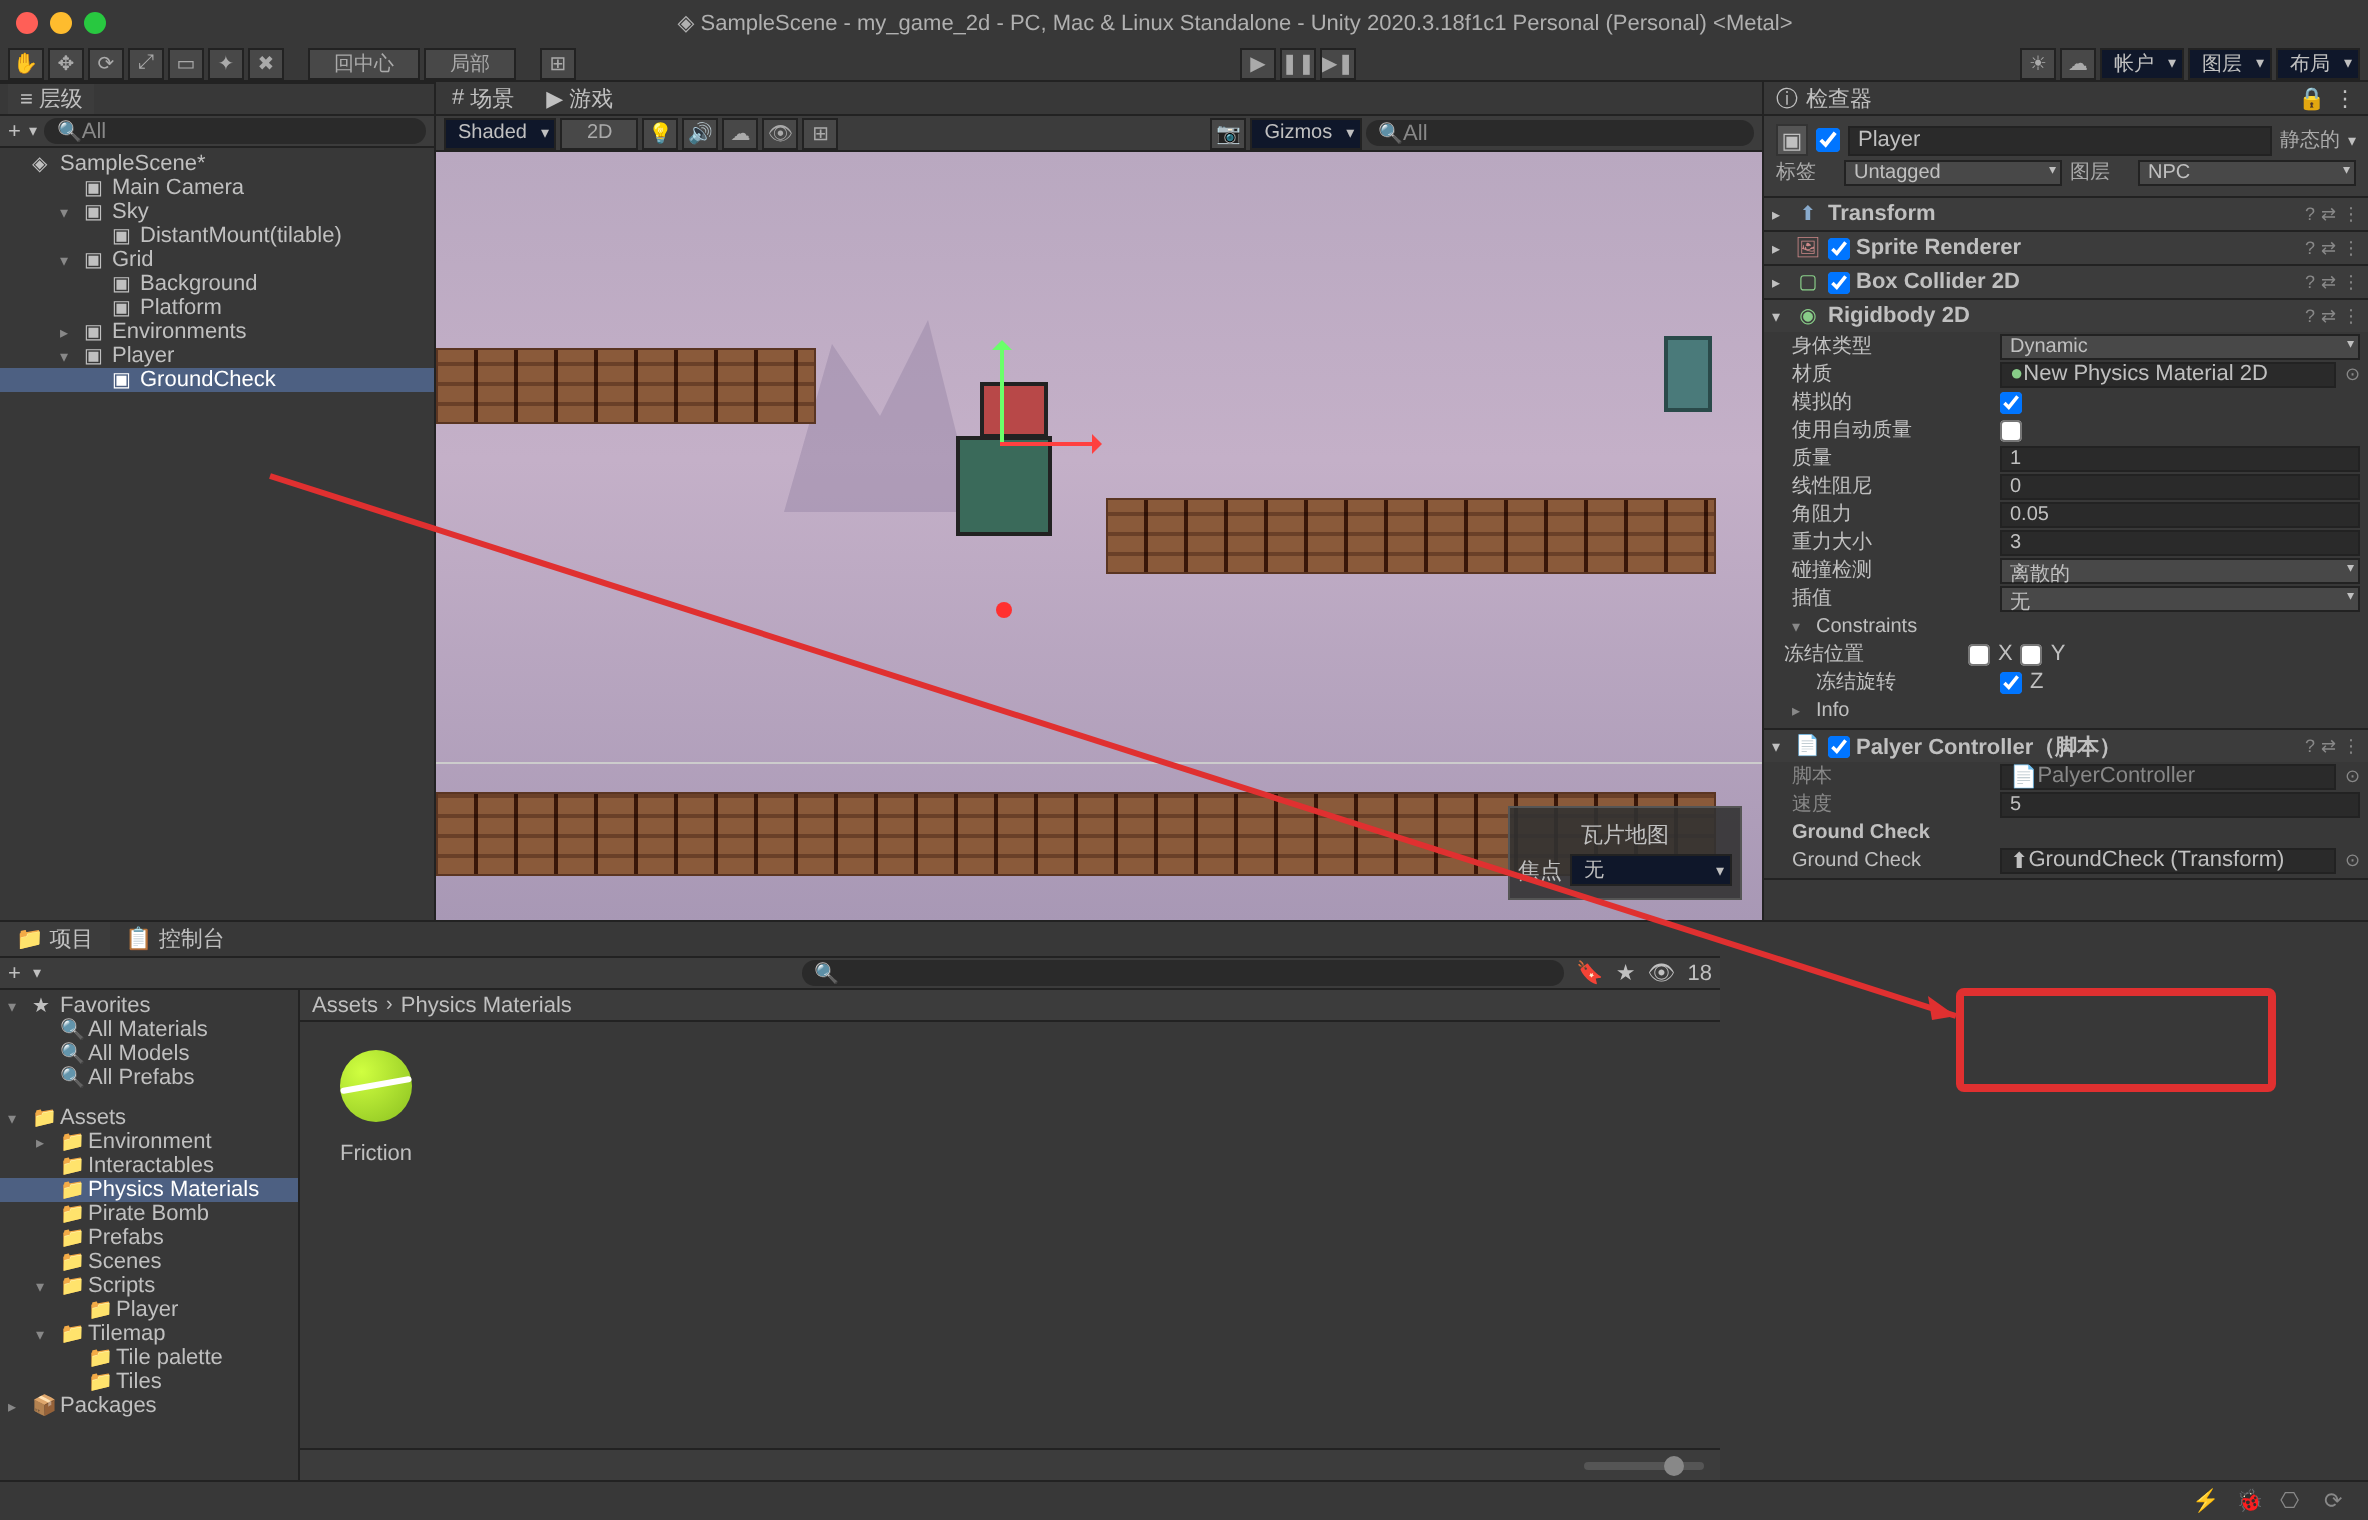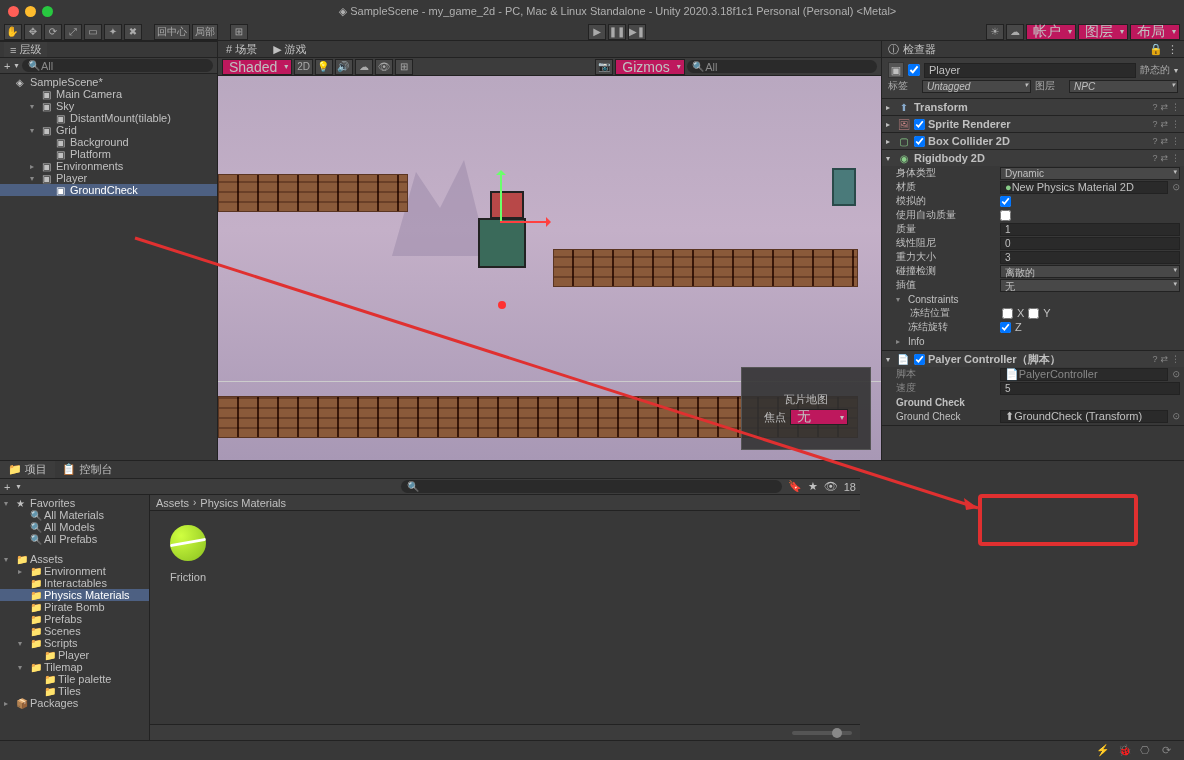--- a/index.html
+++ b/index.html
@@ -8,22 +8,22 @@
 .traffic { display: flex; gap: 6px; }
 .traffic span { width: 11px; height: 11px; border-radius: 50%; display: inline-block; }
 .tl-close { background: #ff5f57; } .tl-min { background: #febc2e; } .tl-max { background: #28c840; }
 .title { flex: 1; text-align: center; color: #b0b0b0; font-size: 11px; }
 
 .toolbar { height: 18px; background: #383838; display: flex; align-items: center; padding: 0 4px; gap: 2px; border-bottom: 1px solid #222; }
 .toolbar .left, .toolbar .center, .toolbar .right { display: flex; gap: 2px; align-items: center; }
 .toolbar .center { flex: 1; justify-content: center; }
 .toolbar .right { margin-left: auto; }
 .tool-btn { width: 18px; height: 16px; background: #484848; border: 1px solid #222; display: flex; align-items: center; justify-content: center; color: #aaa; font-size: 10px; cursor: pointer; }
-.tool-btn.wide { width: auto; padding: 0 2px; text-align: center; }
-.tool-dd { background: #be185d; border: 1px solid #222; padding: 0 14px 0 6px; height: 16px; color: #c0c0c0; display: flex; align-items: center; position: relative; font-size: 14px; }
+.tool-btn.wide { width: auto; padding: 0 12px; text-align: center; }
+.tool-dd { background: #0f172a; border: 1px solid #222; padding: 0 14px 0 6px; height: 16px; color: #c0c0c0; display: flex; align-items: center; position: relative; font-size: 10px; }
 .tool-dd::after { content: "▾"; position: absolute; right: 3px; font-size: 8px; }
 
 .main { display: flex; height: 419px; }
 .hierarchy { width: 218px; background: #383838; border-right: 1px solid #222; display: flex; flex-direction: column; }
 .panel-header { height: 17px; background: #383838; display: flex; align-items: center; padding: 0 4px; border-bottom: 1px solid #222; border-top: 1px solid #222; gap: 4px; }
 .panel-header .tab { display: flex; align-items: center; gap: 3px; background: #383838; padding: 0 6px; height: 100%; }
 .panel-header .tab.active { background: #3c3c3c; }
 .panel-subheader { height: 16px; background: #3c3c3c; display: flex; align-items: center; padding: 0 4px; gap: 4px; border-bottom: 1px solid #222; }
 .search-small { flex: 1; background: #2a2a2a; border-radius: 8px; height: 13px; padding: 0 6px; font-size: 10px; color: #888; display: flex; align-items: center; }
 
@@ -48,31 +48,31 @@
 .player-sprite { position: absolute; left: 250px; top: 115px; width: 70px; height: 95px; }
 .player-body { position: absolute; bottom: 18px; left: 10px; width: 48px; height: 50px; background: #3a6a5a; border: 2px solid #222; }
 .player-head { position: absolute; top: 0; left: 22px; width: 34px; height: 28px; background: #b84848; border: 2px solid #222; }
 .gizmo-y { position: absolute; left: 282px; top: 95px; width: 2px; height: 50px; background: #6aff6a; }
 .gizmo-y::before { content: ""; position: absolute; top: -6px; left: -4px; border: 5px solid transparent; border-bottom-color: #6aff6a; }
 .gizmo-x { position: absolute; left: 282px; top: 145px; width: 50px; height: 2px; background: #ff4040; }
 .gizmo-x::after { content: ""; position: absolute; right: -6px; top: -4px; border: 5px solid transparent; border-left-color: #ff4040; }
 .red-dot { position: absolute; left: 280px; top: 225px; width: 8px; height: 8px; background: #ff3030; border-radius: 50%; }
 .camera-border { position: absolute; left: 0; top: 305px; right: 0; height: 1px; border-top: 1px solid #ccc; }
 
-.scene-overlay { position: absolute; right: 10px; bottom: 10px; background: rgba(50,50,50,0.9); padding: 22px; border: 1px solid #555; width: 130px; }
+.scene-overlay { position: absolute; right: 10px; bottom: 10px; background: rgba(50,50,50,0.9); padding: 4px; border: 1px solid #555; width: 117px; }
 .scene-overlay .row { display: flex; gap: 4px; margin: 2px 0; align-items: center; font-size: 10px; }
 
 .inspector { width: 303px; background: #383838; border-left: 1px solid #222; overflow-y: auto; }
 .insp-header { height: 17px; background: #383838; display: flex; align-items: center; padding: 0 6px; border-bottom: 1px solid #222; gap: 4px; }
 .insp-top { background: #3c3c3c; padding: 4px 6px; border-bottom: 1px solid #222; }
 .insp-row { display: flex; align-items: center; gap: 4px; height: 16px; }
 .insp-row .icon-box { width: 16px; height: 16px; background: #555; border: 1px solid #333; display: flex; align-items: center; justify-content: center; }
 .insp-row input[type=checkbox] { width: 12px; height: 12px; }
 .insp-row .name-field { flex: 1; background: #2a2a2a; border: 1px solid #222; padding: 0 4px; height: 15px; color: #c0c0c0; }
-.insp-row .dd-small { background: #484848; border: 1px solid #222; padding: 0 12px 0 4px; height: 13px; font-size: 10px; position: relative; flex: 1; font-style: italic; }
+.insp-row .dd-small { background: #484848; border: 1px solid #222; padding: 0 12px 0 4px; height: 13px; font-size: 10px; position: relative; flex: 1; }
 .insp-row .dd-small::after { content: "▾"; position: absolute; right: 2px; font-size: 7px; }
 .insp-row .lbl { width: 30px; font-size: 10px; color: #aaa; }
 
 .component { border-bottom: 1px solid #222; }
 .comp-header { height: 16px; background: #3c3c3c; display: flex; align-items: center; padding: 0 4px; gap: 3px; cursor: pointer; }
 .comp-header .arrow { width: 8px; font-size: 8px; }
 .comp-header .icon { width: 14px; height: 14px; display: flex; align-items: center; justify-content: center; font-size: 10px; }
 .comp-header input[type=checkbox] { width: 11px; height: 11px; }
 .comp-header .name { flex: 1; font-weight: bold; font-size: 11px; }
 .comp-header .help { color: #888; font-size: 9px; }
@@ -359,36 +359,40 @@
           </div>
         <div class="prop-row">
             <span class="plabel">质量</span>
             <div class="pfield">1</div>
           </div>
         <div class="prop-row">
             <span class="plabel">线性阻尼</span>
             <div class="pfield">0</div>
           </div>
         <div class="prop-row">
+            <span class="plabel">角阻力</span>
+            <div class="pfield">0.05</div>
+          </div>
+        <div class="prop-row">
             <span class="plabel">重力大小</span>
             <div class="pfield">3</div>
           </div>
         <div class="prop-row">
             <span class="plabel">碰撞检测</span>
             <div class="pdd">离散的</div>
           </div>
         <div class="prop-row">
             <span class="plabel">插值</span>
             <div class="pdd">无</div>
           </div>
         <div class="prop-row">
             <span class="sub-arrow">▾</span>
             <span class="plabel">Constraints</span>
           </div>
-        <div class="prop-row" style="padding-left:28px">
+        <div class="prop-row" style="padding-left:10px">
             <span class="plabel" style="width:88px">冻结位置</span>
             <input type="checkbox" style="">
             <span>X</span>
             <input type="checkbox" style="">
             <span>Y</span>
           </div>
         <div class="prop-row" style="padding-left:26px">
             <span class="plabel" style="width:88px">冻结旋转</span>
             <input type="checkbox" checked="" style="">
             <span>Z</span>

